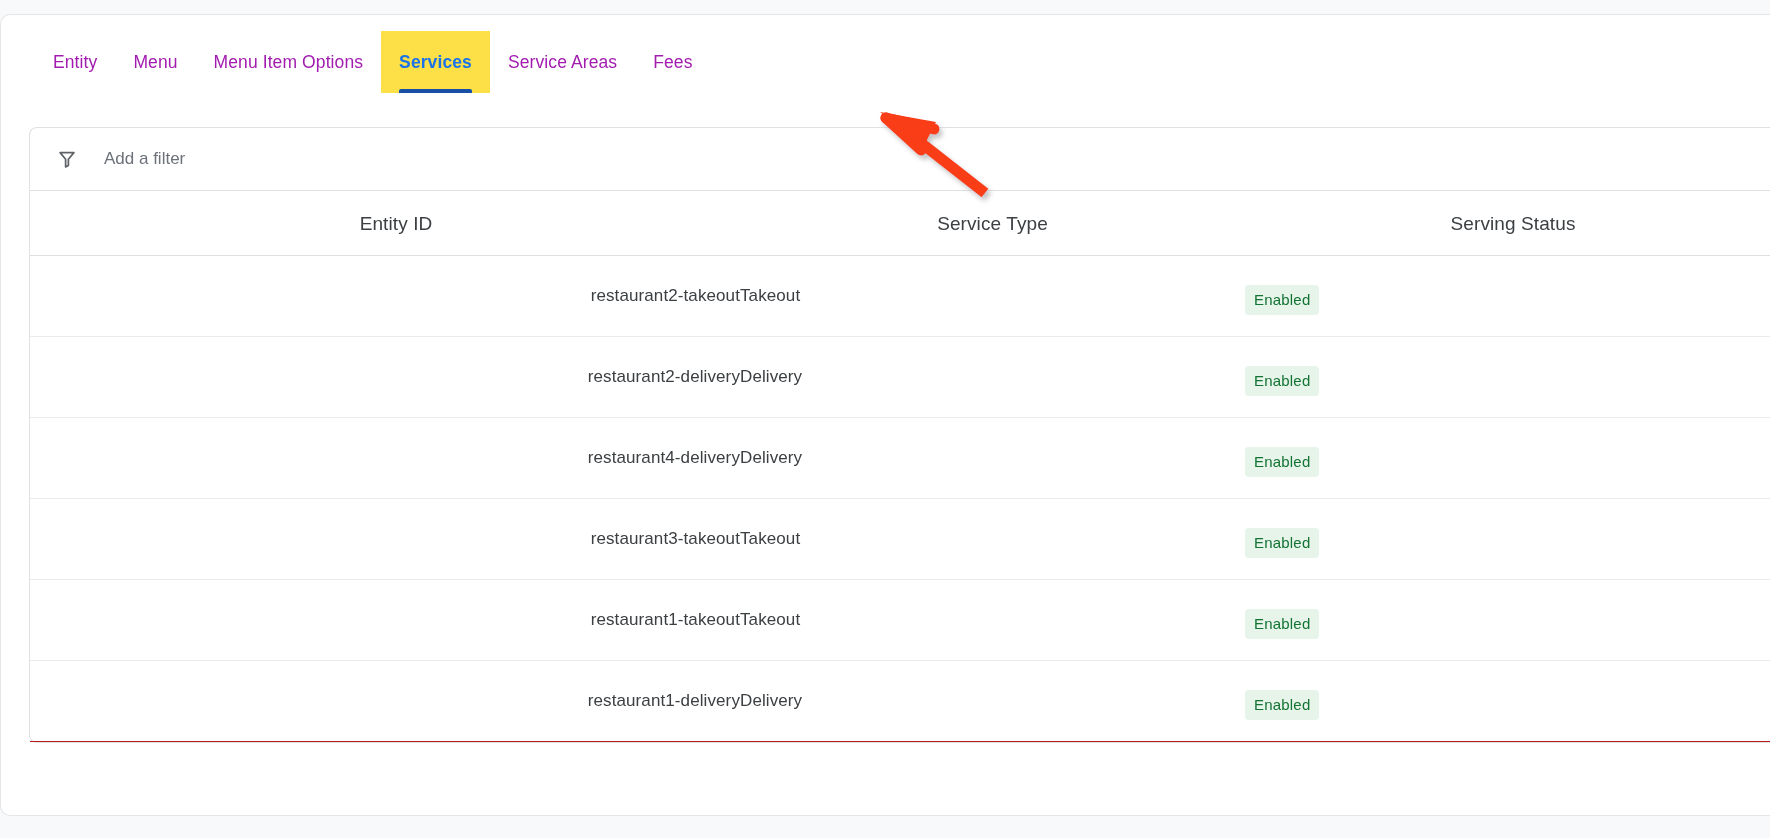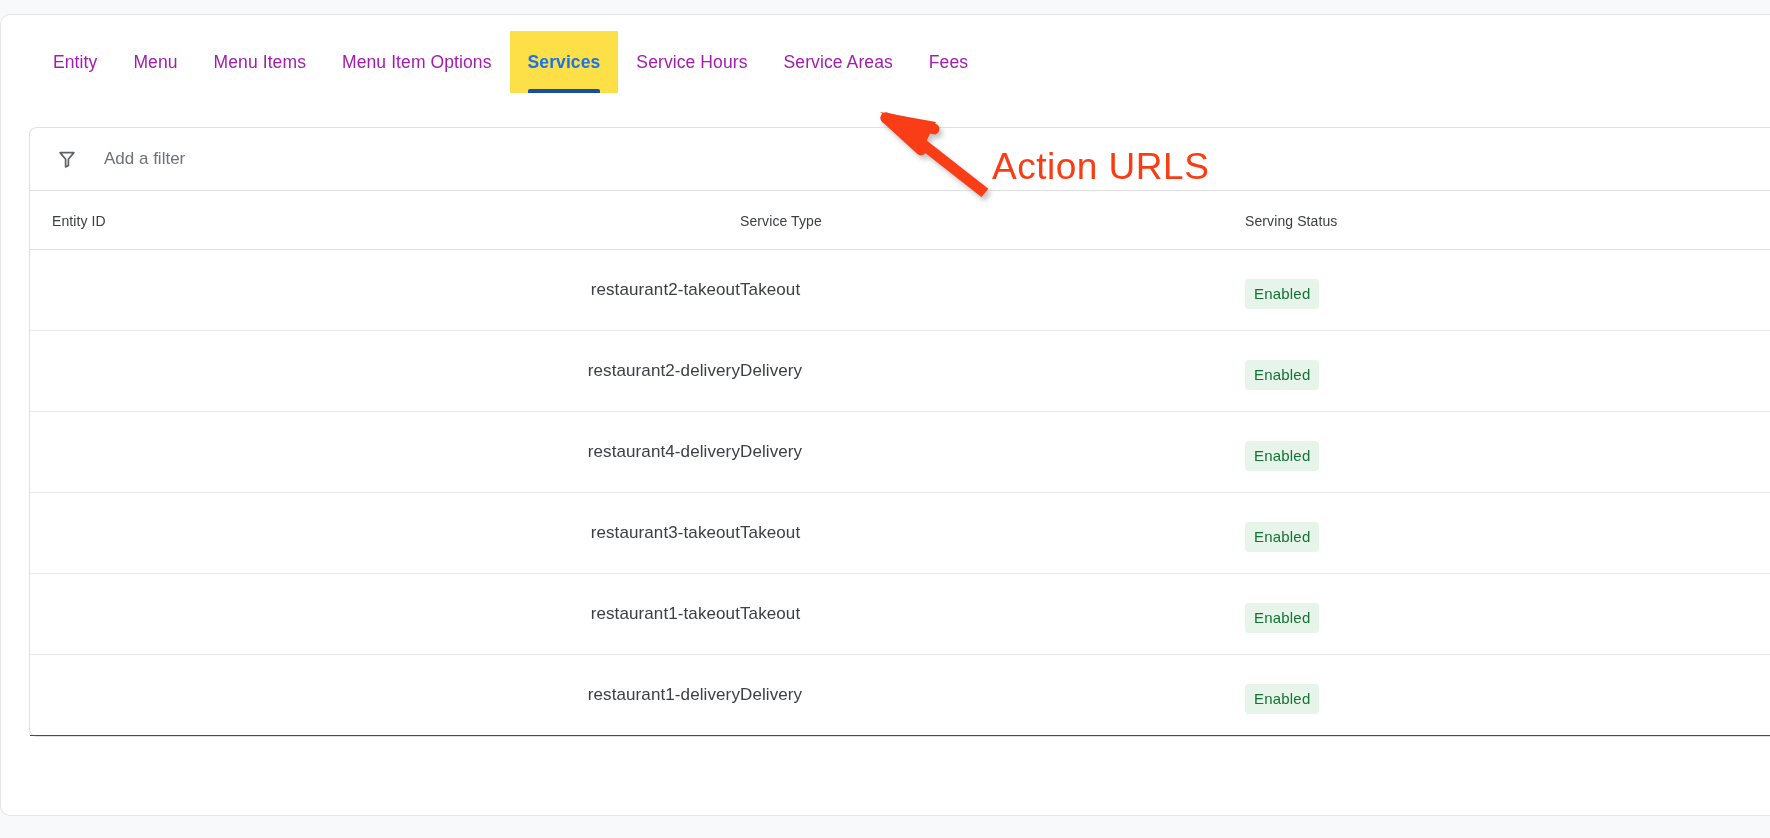--- a/index.html
+++ b/index.html
@@ -117,22 +117,22 @@
   }
   .filter-input::placeholder { color: #6c717a; }
 
   
   table.data-table {
     width: 100%;
     border-collapse: collapse;
     table-layout: fixed;
   }
   table.data-table th {
-    text-align: left;
-    font-size: 14px;
+    text-align: center;
+    font-size: 19px;
     font-weight: 500;
     color: #3c4043;
     padding: 22px 0 20px 0;
     border-bottom: 1px solid #e0e0e0;
     letter-spacing: .1px;
   }
   table.data-table td {
     font-size: 17px;
     color: #3c4043;
     padding: 21px 0 21px 0;
@@ -190,31 +190,25 @@
   <div class="page-card">
 
     <nav class="tabstrip">
       <div class="tab">
         <span>Entity</span>
       </div>
       <div class="tab">
         <span>Menu</span>
       </div>
       <div class="tab">
-        <span>Menu Items</span>
-      </div>
-      <div class="tab">
         <span>Menu Item Options</span>
       </div>
       <div class="tab active">
         <span>Services</span>
         <span class="tab-underline"></span>
-      </div>
-      <div class="tab">
-        <span>Service Hours</span>
       </div>
       <div class="tab">
         <span>Service Areas</span>
       </div>
       <div class="tab">
         <span>Fees</span>
       </div>
     </nav>
 
     <section class="table-card">
@@ -292,16 +286,15 @@
           <feDropShadow dx="3" dy="4" stdDeviation="2.5" flood-color="#b0b0b0" flood-opacity="0.75"></feDropShadow>
         </filter>
       </defs>
       <g filter="url(#arrowshadow)">
         <line x1="985" y1="193" x2="902" y2="128" stroke="#f93c13" stroke-width="11" stroke-linecap="butt"></line>
         <polygon points="880,112 936,122 924,146" fill="#f93c13"></polygon>
         <line x1="886" y1="118" x2="934" y2="129" stroke="#f93c13" stroke-width="11" stroke-linecap="round"></line>
         <line x1="886" y1="118" x2="921" y2="150" stroke="#f93c13" stroke-width="11" stroke-linecap="round"></line>
       </g>
     </svg>
-    <div class="annot-label">Action URLS</div>
   </div>
 
 </div>
 
 </body></html>

